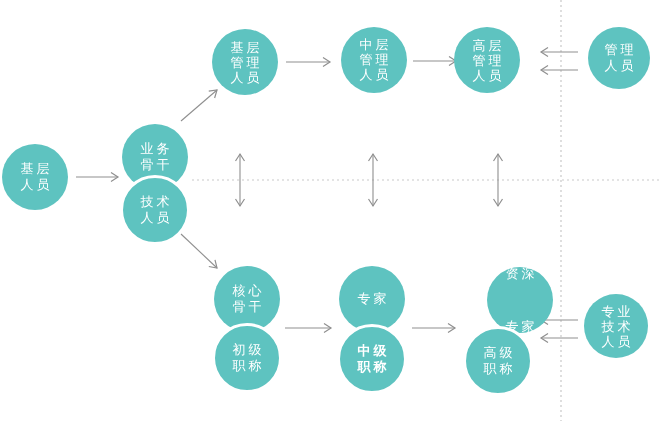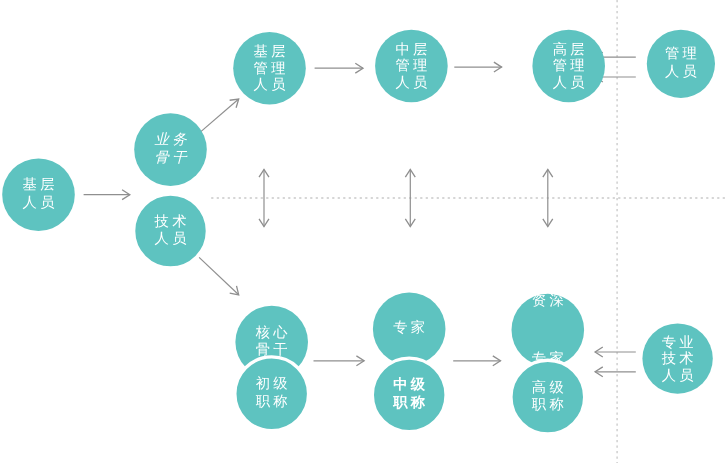--- a/index.html
+++ b/index.html
@@ -43,31 +43,31 @@
     width: 70px; height: 70px;
     border: 3px solid #ffffff;
     box-sizing: border-box;
     z-index: 2;
   }
   .node.small { width: 62px; height: 62px; }
   .node.small3 { width: 64px; height: 64px; line-height: 15px; }
 
   
   #n-base     { left:   2px; top: 144px; }
-  #n-bizbb    { left: 122px; top: 103px; font-style: italic; }
+  #n-bizbb    { left: 122px; top: 124px; }
   #n-tech     { left: 120px; top: 175px; }
   #n-jrmgr    { left: 212px; top:  29px; }
   #n-midmgr   { left: 341px; top:  27px; font-family: Liberation Mono, monospace; }
-  #n-srmgr    { left: 484px; top:  27px; text-align: right; }
+  #n-srmgr    { left: 454px; top:  27px; text-align: right; }
   #n-mgmt     { left: 588px; top:  27px; }
-  #n-corebb   { left: 214px; top: 278px; }
+  #n-corebb   { left: 214px; top: 266px; }
   #n-jrtitle  { left: 212px; top: 323px; }
   #n-expert   { left: 339px; top: 266px; }
   #n-midtitle { left: 337px; top: 324px; font-weight: bold; }
-  #n-srexpert { left: 465px; top: 267px; gap: 37px; }
+  #n-srexpert { left: 487px; top: 267px; gap: 37px; }
   #n-srtitle  { left: 463px; top: 326px; text-align: center; }
   #n-prof     { left: 584px; top: 294px; }
 </style>
 </head>
 <body>
 
 <div class="stage">
 
   <svg class="arrows-layer" width="660" height="421" viewBox="0 0 660 421" xmlns="http://www.w3.org/2000/svg">
     <defs>

